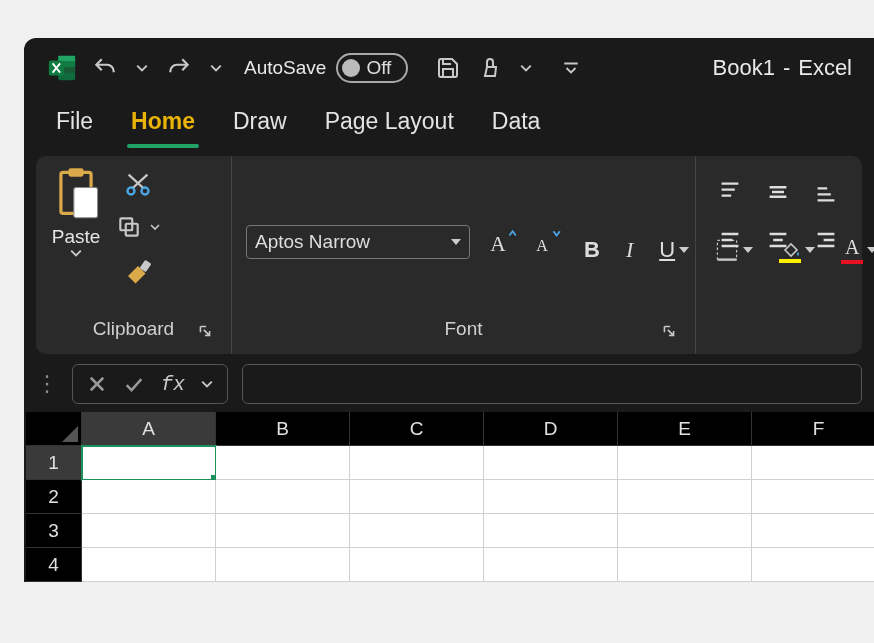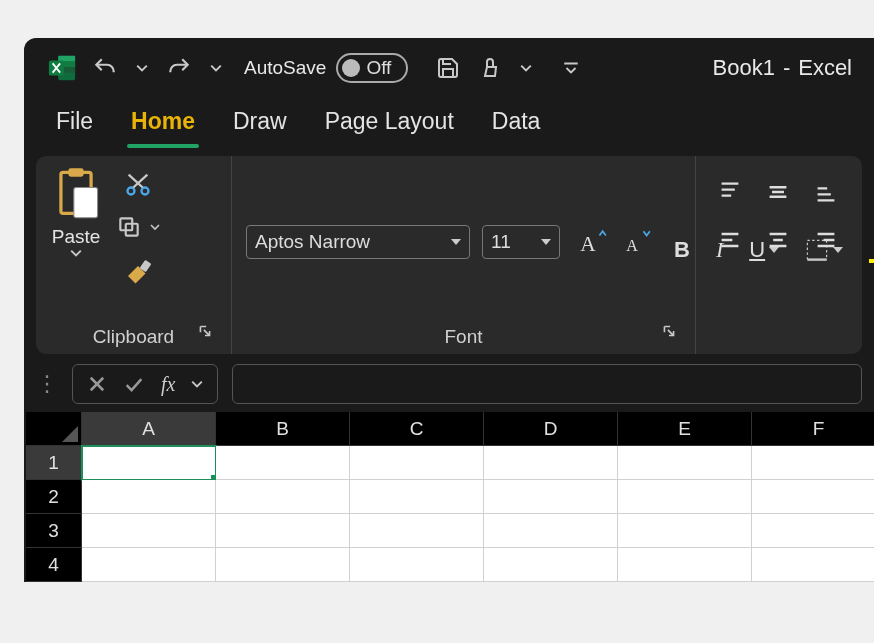--- a/index.html
+++ b/index.html
@@ -75,21 +75,21 @@
   }
   .group {
     display: flex; flex-direction: column;
     border-right: 1px solid #444;
     padding: 10px 14px 6px 14px;
     position: relative;
   }
   .group.last-partial { border-right: none; padding-right: 0; }
   .group-body { flex: 1; display: flex; gap: 10px; }
   .group-label-row {
-    display: flex; align-items: flex-end; justify-content: center;
+    display: flex; align-items: flex-start; justify-content: center;
     color: #d0d0d0; font-size: 19px; height: 30px;
     position: relative;
   }
   .dialog-launcher {
     position: absolute; right: 2px; bottom: 2px;
     color: #c8c8c8; cursor: pointer; padding: 2px;
   }
   .paste-big {
     display: flex; flex-direction: column; align-items: center;
     color: #e4e4e4; cursor: pointer;
@@ -334,23 +334,20 @@
         </div>
       </div>
     </div>
 
     <div class="group" style="width:464px">
       <div class="group-body" style="flex-direction:row">
         <div class="font-row1">
           <div class="select font-name">
             <span>Aptos Narrow</span>
           </div>
-          <div class="select font-size">
-            <span>11</span>
-          </div>
           <div class="grow-shrink">
             <div class="tool-btn">
               <svg width="30" height="26" viewBox="0 0 28 24" fill="#ddd">
                   <text x="2" y="20" font-size="20" font-family="serif">A</text>
                   <path d="M20 6 L23 2 L26 6" stroke="#4aa8e8" stroke-width="1.6" fill="none"></path>
                 </svg>
             </div>
             <div class="tool-btn">
               <svg width="30" height="26" viewBox="0 0 28 24" fill="#ddd">
                   <text x="4" y="20" font-size="15" font-family="serif">A</text>
@@ -460,21 +457,21 @@
         <svg width="20" height="20" viewBox="0 0 16 16" stroke="#999" stroke-width="2">
             <line x1="3" y1="3" x2="13" y2="13"></line>
             <line x1="13" y1="3" x2="3" y2="13"></line>
           </svg>
       </div>
       <div class="mini-btn">
         <svg width="22" height="20" viewBox="0 0 18 16" stroke="#999" stroke-width="2" fill="none">
             <path d="M3 9 L7 13 L15 4"></path>
           </svg>
       </div>
-      <div class="mini-btn" style="font-style:italic; font-family:Liberation Serif, serif; font-size:20px; color:#ccc">fx</div>
+      <div class="mini-btn" style="font-style:italic; font-family:Liberation Mono, monospace; font-size:20px; color:#ccc">fx</div>
       <div class="mini-btn">
         <svg width="12" height="12" viewBox="0 0 10 10">
             <path d="M1 3 L5 7 L9 3" stroke="#c8c8c8" stroke-width="1.6" fill="none"></path>
           </svg>
       </div>
     </div>
     <div class="formula-input"></div>
   </div>
 
   <div class="grid">

